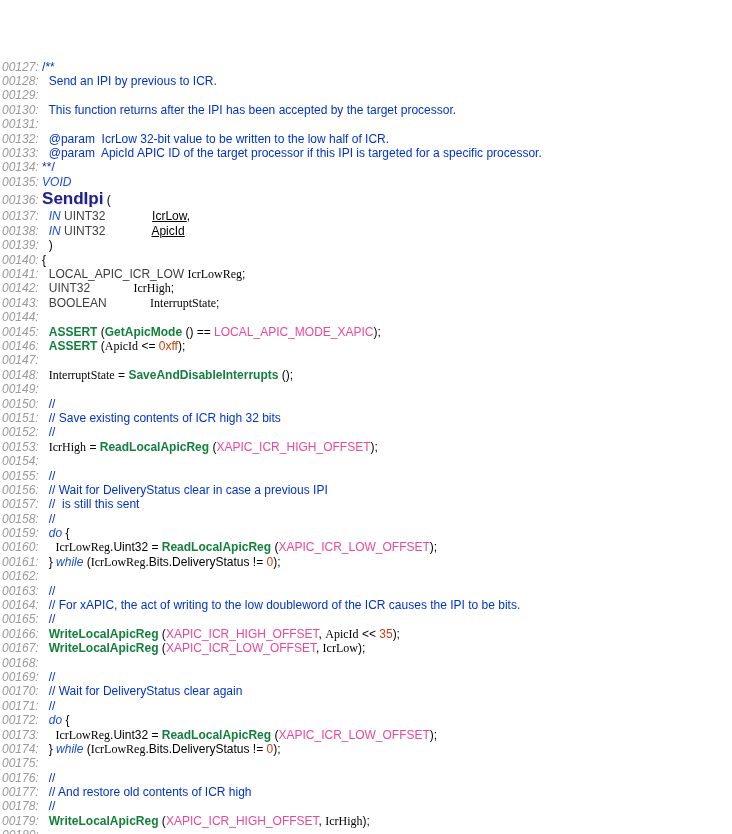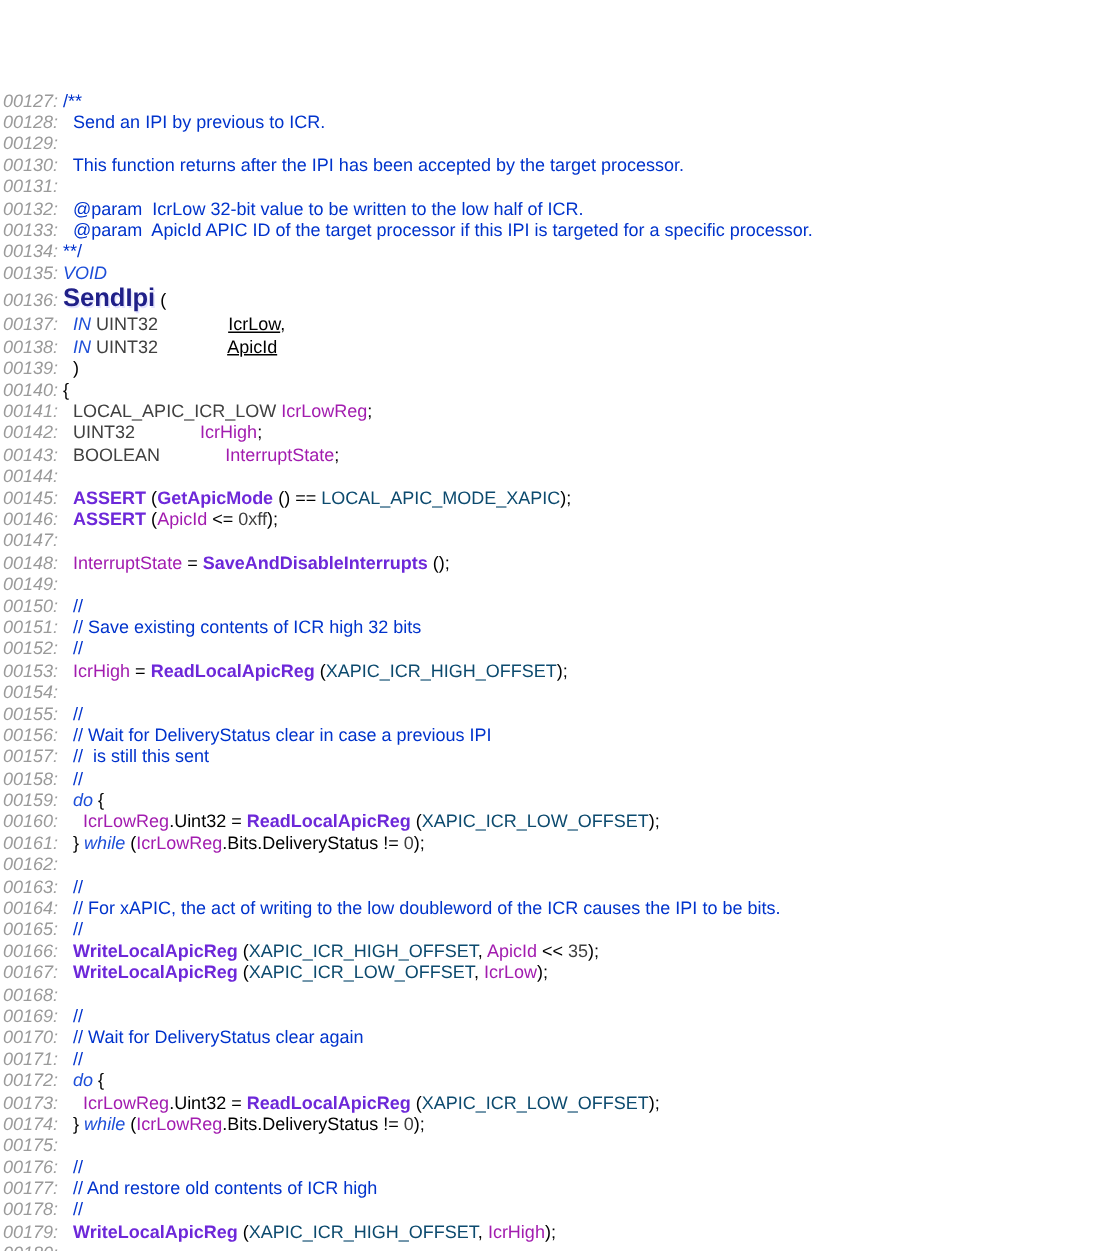--- a/index.html
+++ b/index.html
@@ -14,24 +14,24 @@
     tab-size: 4;
   }
   .lineno {
     color: #9a9a9a;
     font-family: Verdana, Geneva, sans-serif;
     font-style: italic;
   } 
   .doc     { color: #0033cc; } 
   .kw      { color: #1d4ed8; font-style: italic; } 
   .type    { color: #404040; }
-  .fn      { color: #6d28d9; font-weight: bold;}      
-  .teal    { color: #a21caf; } 
-  .num     { color: #404040; }
-  .macro   { color: #0c4a6e; }
+  .fn      { color: #15803d; font-weight: bold;}      
+  .teal    { color: #000000; font-family: Liberation Serif, serif; } 
+  .num     { color: #c2410c; }
+  .macro   { color: #ec4899; }
   .big     { font-size: 17px; font-weight: bold; color:#202088; text-shadow: 1px 1px 0 #e4e4ff; }
   .u       { text-decoration: underline; }
 </style>
 </head>
 <body>
 
 
 
 <div><span class="lineno">00127:</span><span> </span><span class="doc">/**</span>
 <span class="lineno">00128:</span><span> </span><span class="doc">  Send an IPI by previous to ICR.</span>

